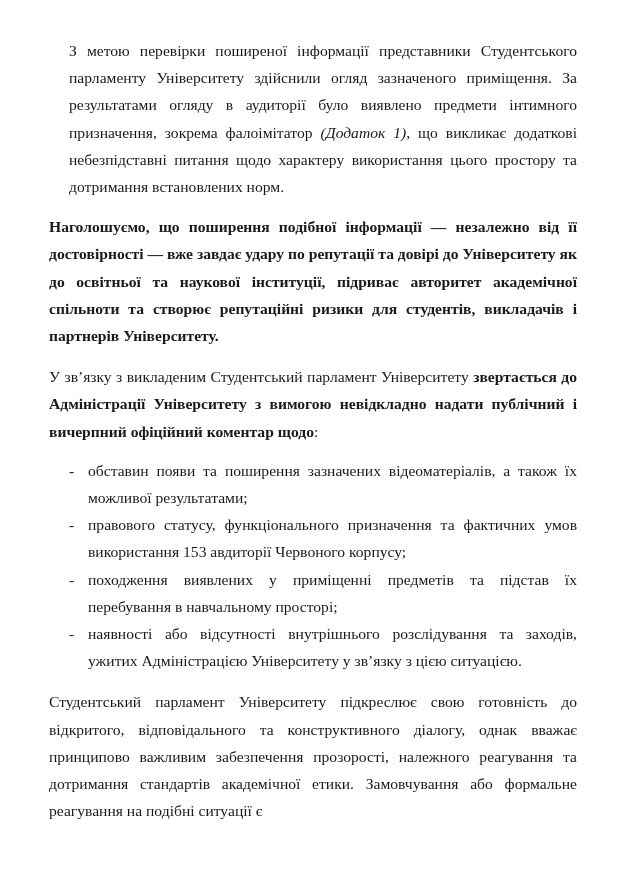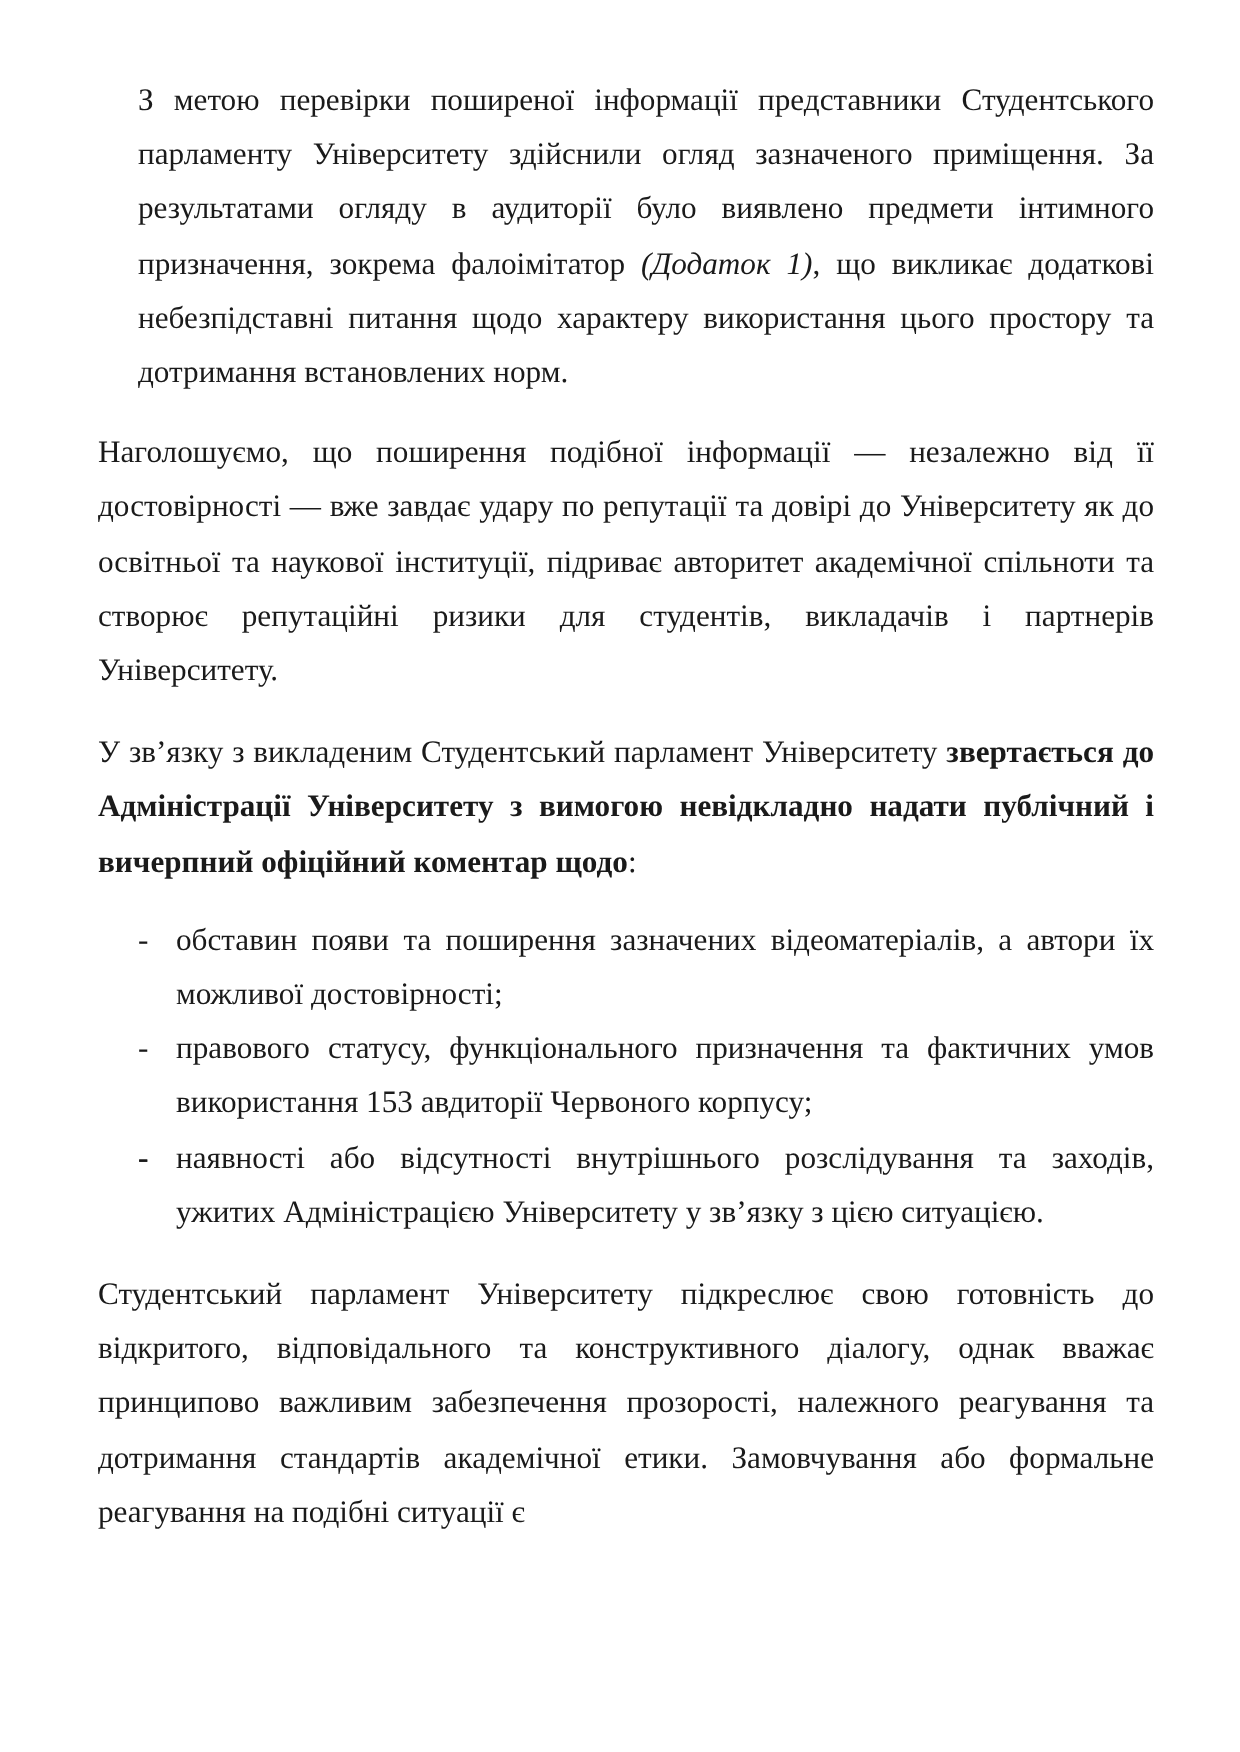--- a/index.html
+++ b/index.html
@@ -23,21 +23,21 @@
       line-height: 27.2px;
       color: #1a1a1a;
     }
     .para {
       margin: 0 0 14px 0;
       text-align: justify;
       text-align-last: left;
     }
     .para.first { margin-bottom: 13px; }
     .para.p2 { margin-bottom: 13px; margin-left: 20px; }
-    .para.p3 { margin-bottom: 14px; }
+    .para.p3 { margin-bottom: 14px; font-weight: bold; }
     .para.p4 { margin-bottom: 12px; }
     .bold { font-weight: bold; }
     .ital { font-style: italic; }
     ul.dash-list {
       list-style: none;
       margin: 0 0 14px 0;
       padding: 0;
     }
     ul.dash-list li {
       position: relative;
@@ -60,28 +60,29 @@
 
   <p class="para p2"><span>З метою перевірки поширеної інформації представники Студентського парламенту Університету здійснили огляд зазначеного приміщення. За результатами огляду в аудиторії було виявлено предмети інтимного призначення, зокрема фалоімітатор </span><span class="ital">(Додаток 1)</span><span>, що викликає додаткові небезпідставні питання щодо характеру використання цього простору та дотримання встановлених норм.</span></p>
 
   <p class="para p3">Наголошуємо, що поширення подібної інформації — незалежно від її достовірності — вже завдає удару по репутації та довірі до Університету як до освітньої та наукової інституції, підриває авторитет академічної спільноти та створює репутаційні ризики для студентів, викладачів і партнерів Університету.</p>
 
   <p class="para p4"><span>У зв’язку з викладеним Студентський парламент Університету </span><span class="bold">звертається до Адміністрації Університету з вимогою невідкладно надати публічний і вичерпний офіційний коментар щодо</span><span>:</span></p>
 
   <ul class="dash-list">
     <li>
       <span class="dash">-</span>
-      <span>обставин появи та поширення зазначених відеоматеріалів, а автори їх можливої достовірності;</span>
+      <span>обставин появи та поширення зазначених відеоматеріалів, а також їх можливої результатами;</span>
     </li>
     <li>
       <span class="dash">-</span>
       <span>правового статусу, функціонального призначення та фактичних умов використання 153 авдиторії Червоного корпусу;</span>
     </li>
     <li>
       <span class="dash">-</span>
+      <span>походження виявлених у приміщенні предметів та підстав їх перебування в навчальному просторі;</span>
     </li>
     <li>
       <span class="dash">-</span>
       <span>наявності або відсутності внутрішнього розслідування та заходів, ужитих Адміністрацією Університету у зв’язку з цією ситуацією.</span>
     </li>
   </ul>
 
   <p class="para">Студентський парламент Університету підкреслює свою готовність до відкритого, відповідального та конструктивного діалогу, однак вважає принципово важливим забезпечення прозорості, належного реагування та дотримання стандартів академічної етики. Замовчування або формальне реагування на подібні ситуації є</p>
 
 </div>

